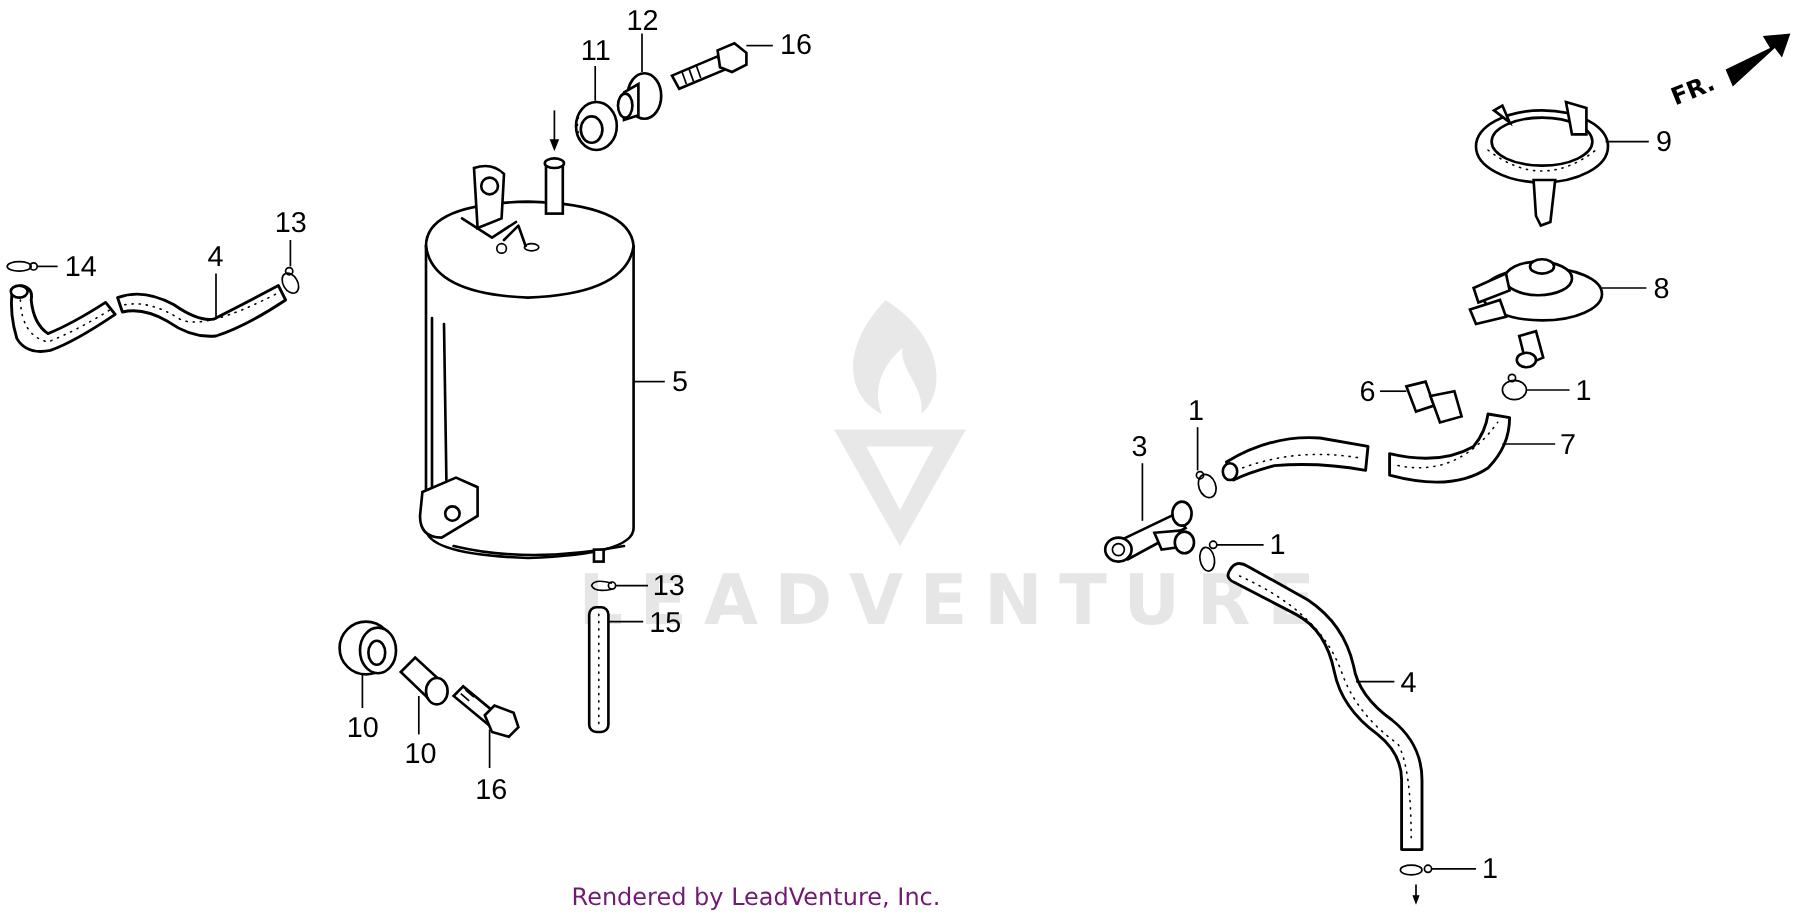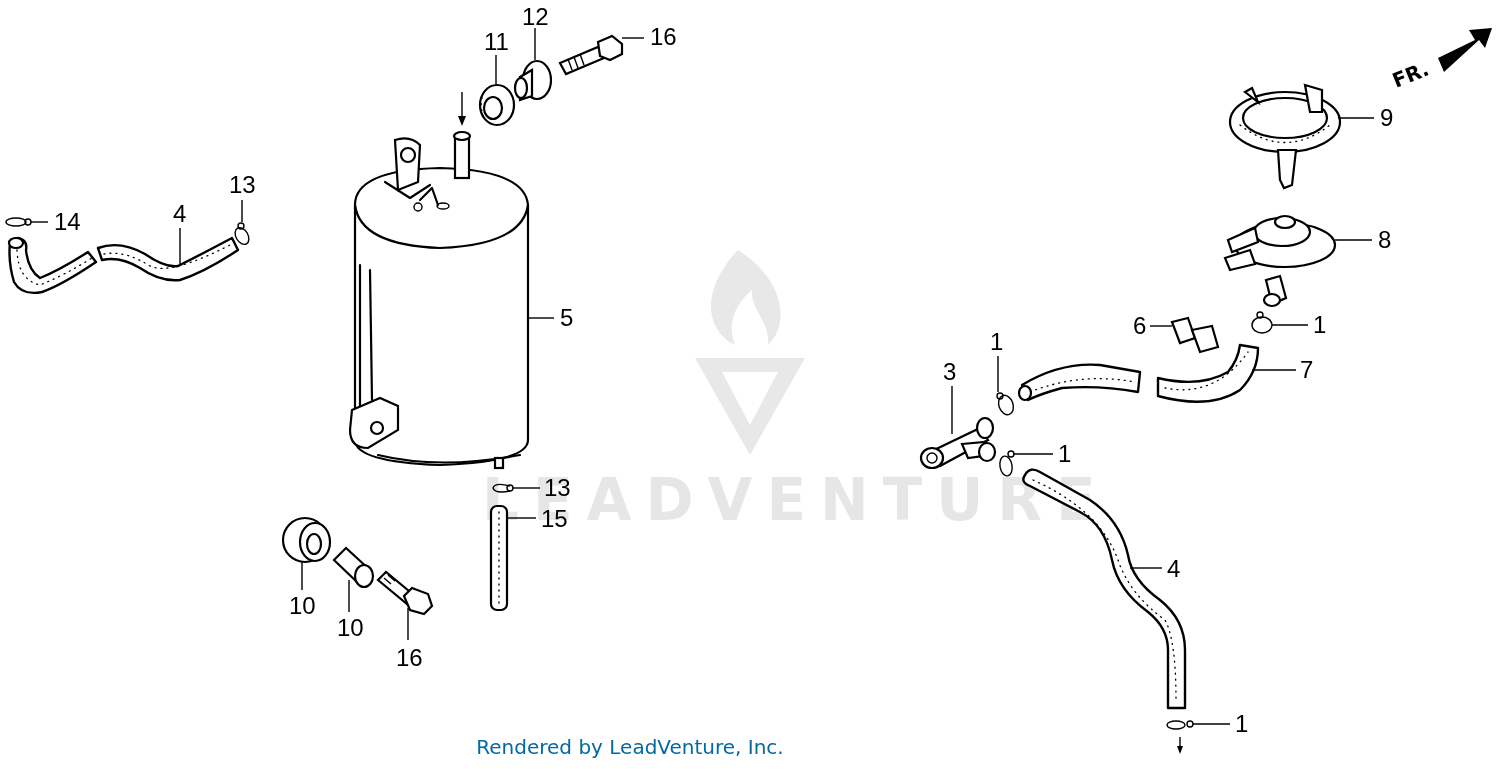--- a/index.html
+++ b/index.html
@@ -6,21 +6,21 @@
   body{width:1500px;height:769px;overflow:hidden;position:relative;font-family:"Liberation Sans",sans-serif;}
   #diagram{position:absolute;left:0;top:0;width:1500px;height:769px;}
   .ln{stroke:#000;stroke-width:2.2;fill:none;stroke-linecap:round;stroke-linejoin:round;}
   .thin{stroke:#000;stroke-width:1.4;fill:none;}
   .hose{stroke:#000;stroke-width:2.4;fill:#fff;stroke-linejoin:round;}
   .dots{stroke:#000;stroke-width:1.3;stroke-dasharray:1 5;fill:none;stroke-linecap:round;}
   .fillw{fill:#fff;stroke:#000;stroke-width:2.2;}
   .lbl{font-family:"Liberation Sans",sans-serif;font-size:24px;fill:#000;}
   .wm-text{font-family:"DejaVu Sans",sans-serif;font-size:58px;font-weight:bold;fill:#e6e6e6;letter-spacing:14px;}
   .wm{fill:#e8e8e8;}
-  #footer{position:absolute;left:0;width:1260px;top:735px;text-align:center;font-family:"DejaVu Sans",sans-serif;font-size:20px;color:#0369a1;}
+  #footer{position:absolute;left:0;width:1260px;top:735px;text-align:center;font-family:"DejaVu Sans",sans-serif;font-size:20px;color:#701a75;}
 </style>
 </head>
 <body>
 
 <svg id="diagram" viewBox="0 0 1500 769" xmlns="http://www.w3.org/2000/svg">
 
   <g>
     <path class="wm" d="M738 250 C700 290 705 330 735 345 C725 320 740 300 752 290 C750 310 770 320 768 345 C790 325 785 280 738 250 Z"></path>
     <path class="wm" d="M695 358 L805 358 L750 455 Z M722 372 L750 425 L778 372 Z" fill-rule="evenodd"></path>
   </g>

